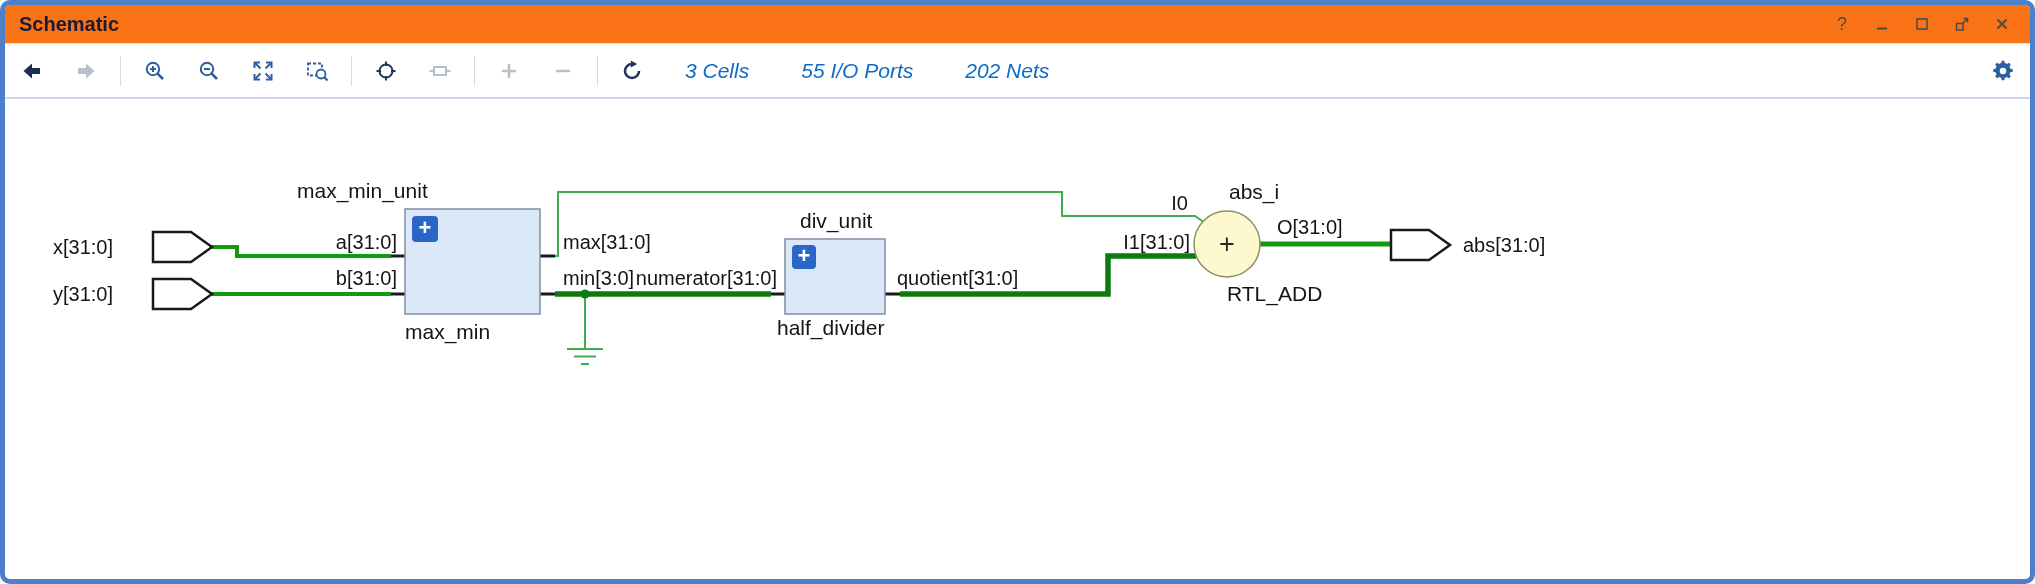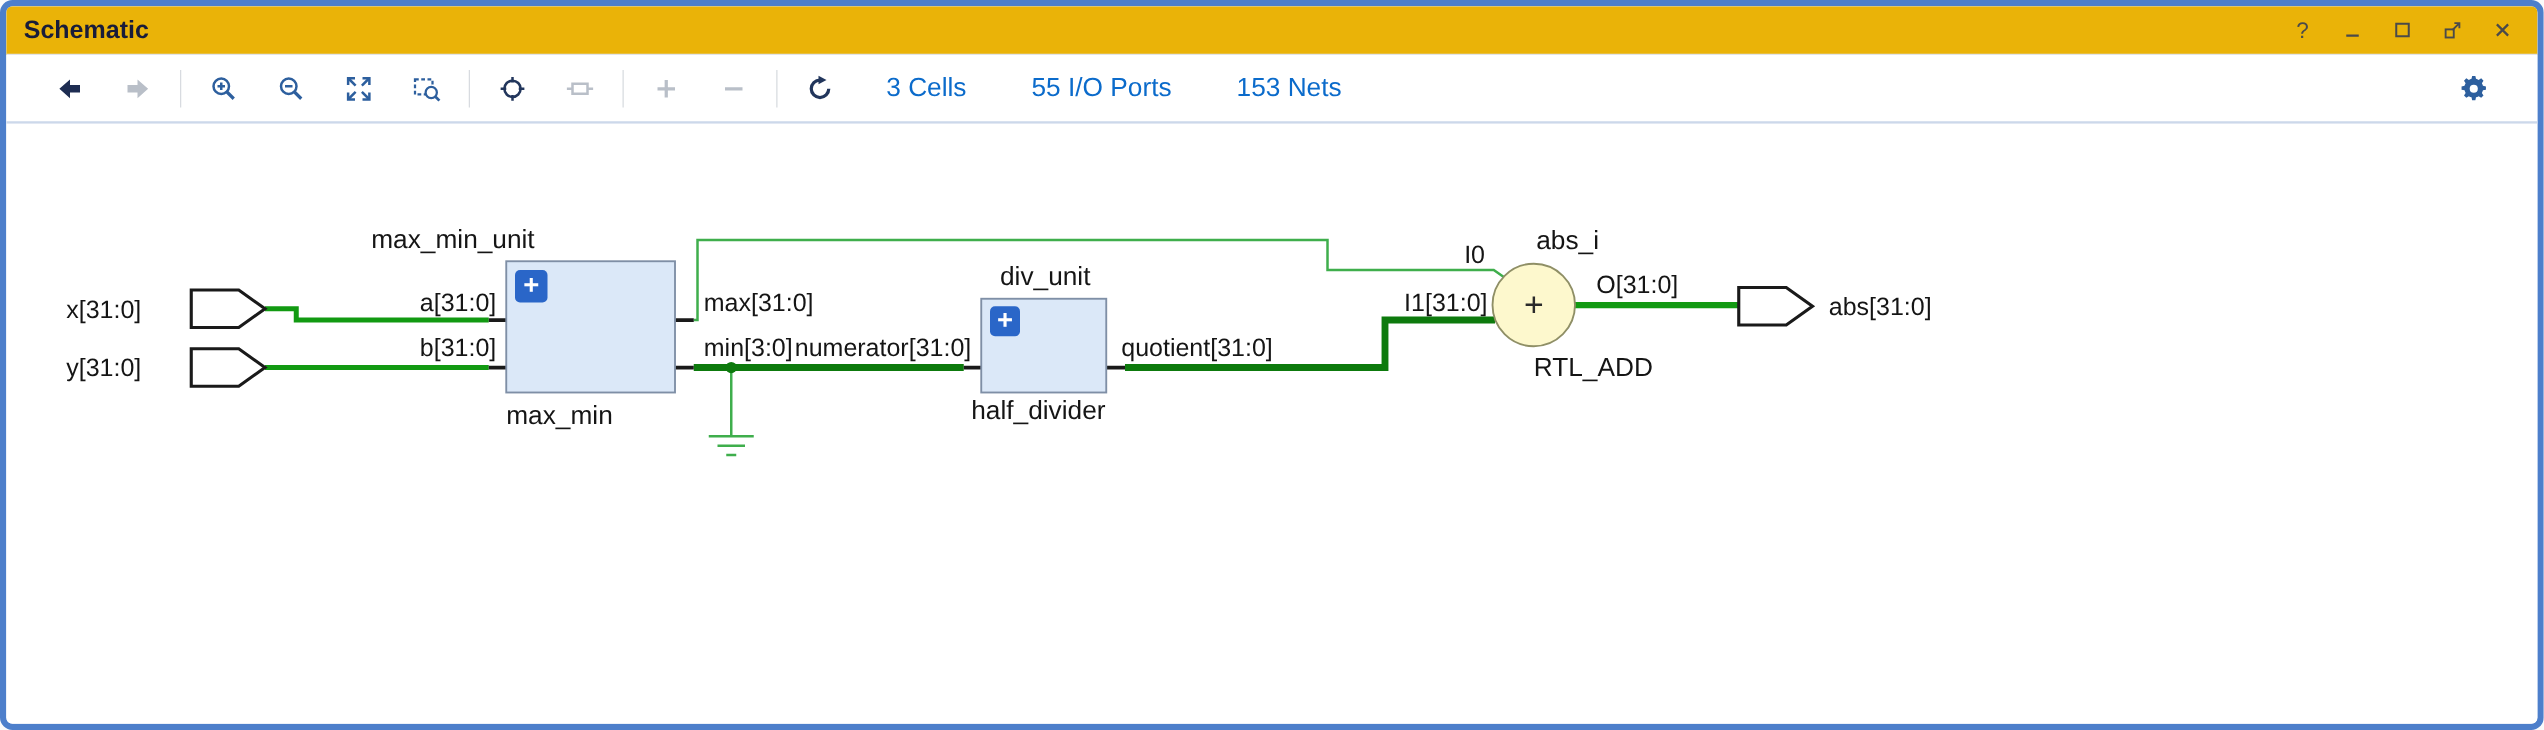--- a/index.html
+++ b/index.html
@@ -1,29 +1,29 @@
 <!DOCTYPE html>
 <html><head>
 <meta charset="utf-8">
 <style>
   * { margin:0; padding:0; box-sizing:border-box; }
   body { background:#fafafa; font-family:"Liberation Sans", sans-serif; }
 
   .window { width:2035px; height:584px; border:5px solid #4d7fcb; border-radius:10px;
             background:#fff; display:flex; flex-direction:column; overflow:hidden; }
 
-  .titlebar { height:39px; background:#eab308; border-bottom:1px solid #e2e4e8;
+  .titlebar { height:39px; background:#f97316; border-bottom:1px solid #e2e4e8;
               display:flex; align-items:center; padding:0 14px; flex:0 0 auto; }
   .title { font-size:20px; font-weight:bold; color:#181c3a; }
   .win-controls { margin-left:auto; display:flex; align-items:center; gap:12px; }
   .win-btn { width:28px; height:24px; display:flex; align-items:center; justify-content:center;
              background:none; border:none; color:#4a4a4a; font-size:18px; cursor:default; }
 
   .toolbar { height:55px; background:#fff; border-bottom:2px solid #ccd8ea;
-             display:flex; align-items:center; padding:0 24px; flex:0 0 auto; }
+             display:flex; align-items:center; padding:0 0; flex:0 0 auto;font-style:italic; }
   .tb-btn { width:46px; height:42px; margin:0 4px; display:flex; align-items:center;
             justify-content:center; background:none; border:none; cursor:default; }
   .tb-sep { width:1px; height:30px; background:#d8dbe0; margin:0 7px; }
   .tb-link { font-size:21px; color:#0b6bcb; margin:0 26px; text-decoration:none; cursor:pointer; }
   .tb-spacer { flex:1; }
 
   .canvas { flex:1; background:#fff; position:relative; }
   .canvas svg { display:block; width:100%; height:100%; }
 
   text { font-family:"Liberation Sans", sans-serif; font-size:20px; fill:#151515; }
@@ -152,21 +152,21 @@
     </button>
     <div class="tb-sep"></div>
     <button class="tb-btn">
       <svg width="24" height="24" viewBox="0 0 24 24">
         <path d="M12 5 a7 7 0 1 0 7 7" fill="none" stroke="#22365c" stroke-width="2.6"></path>
         <polygon points="10.8,1.6 17.2,5 10.8,8.4" fill="#22365c"></polygon>
       </svg>
     </button>
     <a class="tb-link">3 Cells</a>
     <a class="tb-link">55 I/O Ports</a>
-    <a class="tb-link">153 Nets</a>
+    <a class="tb-link">202 Nets</a>
     <div class="tb-spacer"></div>
     <button class="tb-btn">
       <svg width="26" height="26" viewBox="0 0 24 24">
         <path fill="#2d5f9e" d="M10.8 2.5 h2.4 l.45 2.2 a7.2 7.2 0 0 1 1.95.8 l1.9-1.2 1.7 1.7 -1.2 1.9 a7.2 7.2 0 0 1 .8 1.95 l2.2.45 v2.4 l-2.2.45 a7.2 7.2 0 0 1 -.8 1.95 l1.2 1.9 -1.7 1.7 -1.9-1.2 a7.2 7.2 0 0 1 -1.95.8 l-.45 2.2 h-2.4 l-.45-2.2 a7.2 7.2 0 0 1 -1.95-.8 l-1.9 1.2 -1.7-1.7 1.2-1.9 a7.2 7.2 0 0 1 -.8-1.95 l-2.2-.45 v-2.4 l2.2-.45 a7.2 7.2 0 0 1 .8-1.95 l-1.2-1.9 1.7-1.7 1.9 1.2 a7.2 7.2 0 0 1 1.95-.8 z"></path>
         <circle cx="12" cy="12" r="3" fill="#fff"></circle>
       </svg>
     </button>
   </div>
 
   <div class="canvas">

